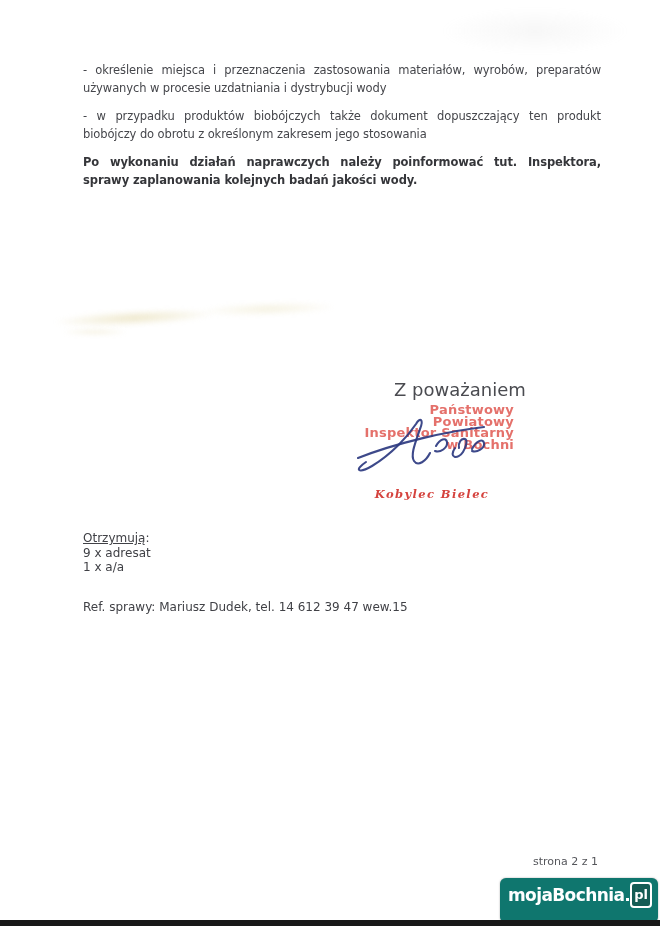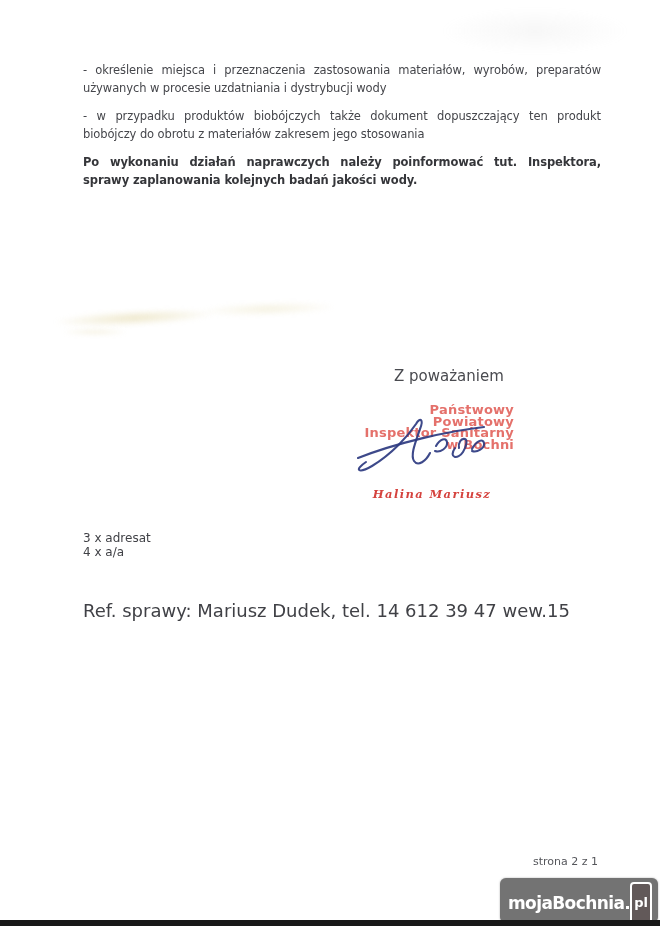--- a/index.html
+++ b/index.html
@@ -40,22 +40,22 @@
   .smudge-2{left:198px;top:302px;width:140px;height:14px;
     background:radial-gradient(ellipse at center,rgba(220,208,150,0.28),rgba(220,208,150,0) 70%);
     transform:rotate(-2deg);}
   .smudge-3{left:60px;top:328px;width:70px;height:8px;
     background:radial-gradient(ellipse at center,rgba(214,198,128,0.22),rgba(214,198,128,0) 70%);}
   .smudge-4{left:440px;top:8px;width:190px;height:46px;
     background:radial-gradient(ellipse at center,rgba(190,190,190,0.12),rgba(190,190,190,0) 70%);}
 
   
   .closing{
-    position:absolute;left:394px;top:367px;
-    font-size:15px;color:#4a4b50;
+    position:absolute;left:394px;top:379px;
+    font-size:18px;color:#4a4b50;
   }
 
   
   .stamp{
     position:absolute;left:350px;top:404px;width:164px;
     text-align:center;
   }
   .stamp-line{
     font-size:13px;font-weight:bold;
     color:#e2625c;
@@ -86,32 +86,32 @@
     position:absolute;left:83px;top:532px;
     font-size:12px;color:#404146;
     line-height:13.8px;
   }
   .dist-heading{margin-bottom:1px;}
   .dist-heading .underlined{text-decoration:underline;}
   .dist-item{white-space:nowrap;}
 
   .reference{
     position:absolute;left:83px;top:600px;
-    font-size:18px;color:#404146;
+    font-size:12px;color:#404146;
   }
 
   
   .page-number{
     position:absolute;left:533px;top:855px;
     font-size:11px;color:#55565b;
   }
   .logo{
     position:absolute;left:500px;top:878px;
     width:158px;height:45px;
-    background:#737373;
+    background:#0f766e;
     border-radius:6px;
     box-sizing:border-box;
     padding:4px 6px 2px 8px;
     display:flex;flex-direction:column;align-items:center;
     box-shadow:0 0 2px rgba(0,0,0,0.35);
   }
   .logo-row{
     display:flex;align-items:center;
     white-space:nowrap;
   }
@@ -120,68 +120,71 @@
     font-size:17px;letter-spacing:-0.6px;
     line-height:20px;
   }
   .logo-dot{
     display:inline-block;width:3px;height:3px;
     background:#ffffff;margin:8px 1px 0 2px;
   }
   .logo-tld{
     color:#ffffff;font-weight:bold;font-size:13px;
     border:2px solid #ffffff;border-radius:4px;
-    padding:12px 2px;line-height:14px;
+    padding:4px 2px;line-height:14px;
     background:rgba(40,0,0,0.22);
   }
   .logo-tagline{
     color:#ffffff;font-size:8px;line-height:10px;
     margin-top:12px;letter-spacing:0.3px;
   }
 
   .scan-edge-bottom{
     position:absolute;left:0;top:920px;
     width:660px;height:6px;
     background:#181818;
   }
 </style>
 </head>
 <body>
 
 <div class="page">
 
   <div class="body-text">
     <p>- określenie miejsca i przeznaczenia zastosowania materiałów, wyrobów, preparatów używanych w procesie uzdatniania i dystrybucji wody</p>
-    <p>- w przypadku produktów biobójczych także dokument dopuszczający ten produkt biobójczy do obrotu z materiałów zakresem jego stosowania</p>
+    <p>- w przypadku produktów biobójczych także dokument dopuszczający ten produkt biobójczy do obrotu z określonym zakresem jego stosowania</p>
     <p class="bold">Po wykonaniu działań naprawczych należy poinformować tut. Inspektora, sprawy zaplanowania kolejnych badań jakości wody.</p>
   </div>
 
   <div class="smudge smudge-1"></div>
   <div class="smudge smudge-2"></div>
   <div class="smudge smudge-3"></div>
   <div class="smudge smudge-4"></div>
 
   <div class="closing">Z poważaniem</div>
 
   <div class="stamp">
     <div class="stamp-line">Państwowy Powiatowy</div>
     <div class="stamp-line">Inspektor Sanitarny w Bochni</div>
     <svg class="signature-svg" viewBox="0 0 160 64" aria-hidden="true">
       <path d="M14 48 C2 56 6 60 20 52 C40 40 56 22 64 10 C68 3 72 5 68 15 C64 27 58 41 62 47 C66 53 74 47 78 39"></path>
       <path d="M84 32 C88 25 94 23 95 28 C96 34 88 39 83 37"></path>
       <path d="M103 34 C96 44 106 46 111 38 C114 33 116 26 113 25 C109 24 106 29 107 34"></path>
       <path d="M120 35 C124 27 131 24 132 29 C133 34 125 39 120 37"></path>
       <path d="M6 44 C44 29 96 17 132 13"></path>
     </svg>
-    <div class="stamp-name">Halina Mariusz</div>
+    <div class="stamp-name">Kobylec Bielec</div>
   </div>
 
   <div class="distribution">
-    <div class="dist-item">3 x adresat</div>
-    <div class="dist-item">4 x a/a</div>
+    <div class="dist-heading">
+      <span class="underlined">Otrzymują</span><span>:</span>
+    </div>
+    <div class="dist-item">9 x adresat</div>
+    <div class="dist-item">1 x a/a</div>
   </div>
 
   <div class="reference">Ref. sprawy: Mariusz Dudek, tel. 14 612 39 47 wew.15</div>
 
   <div class="page-number">strona 2 z 1</div>
 
   <div class="logo">
     <div class="logo-row">
       <span class="logo-word">mojaBochnia</span>
       <span class="logo-dot"></span>

